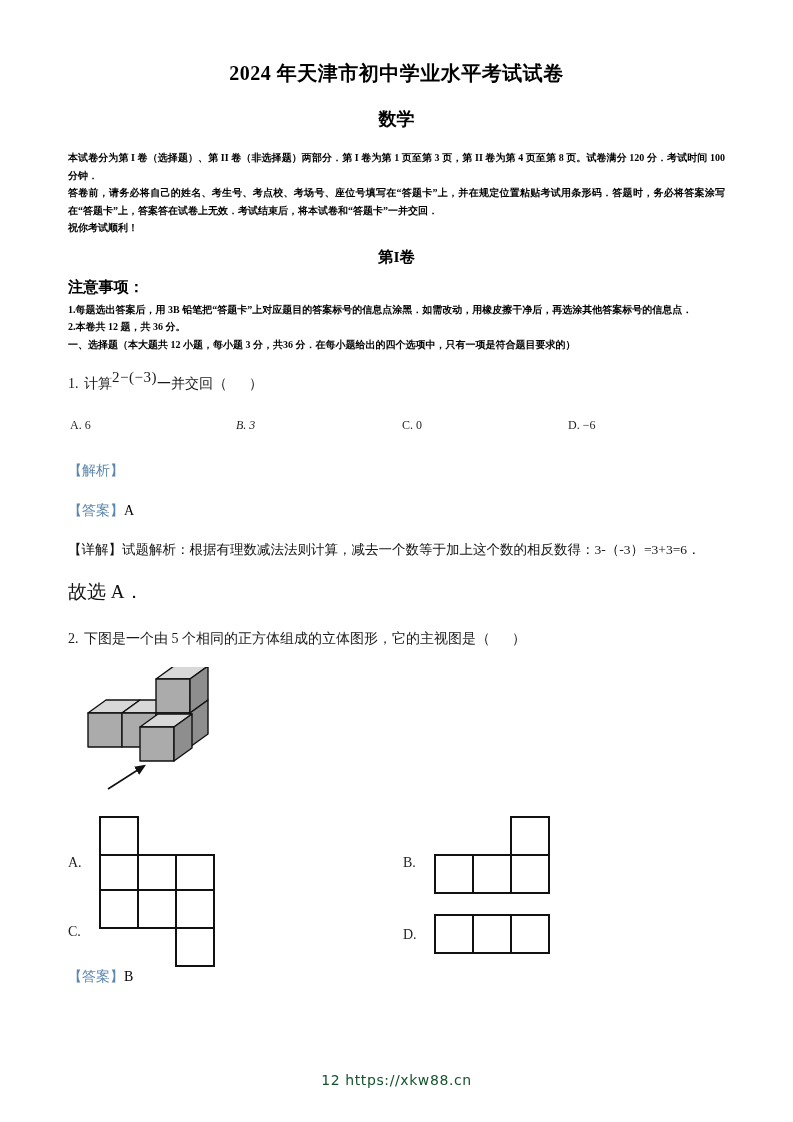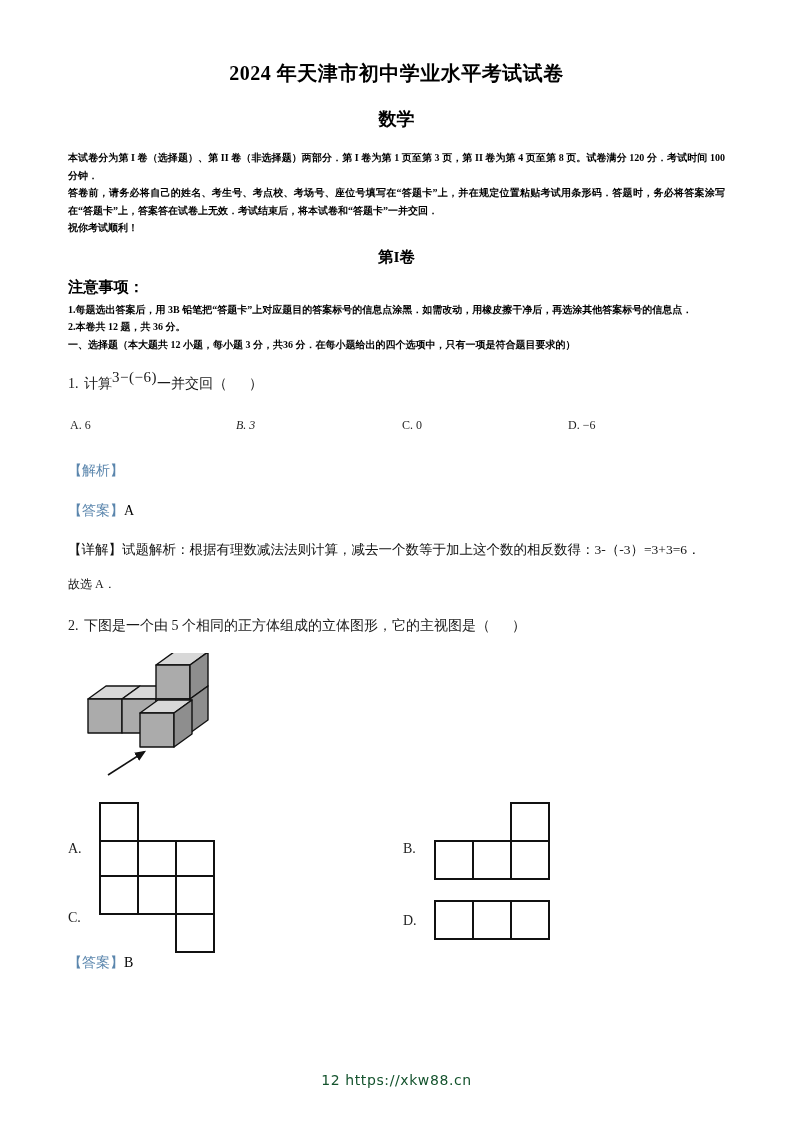--- a/index.html
+++ b/index.html
@@ -117,21 +117,21 @@
   }
   .ans-val { color: #000; }
 
   .detail-line {
     font-size: 13.5px;
     line-height: 1.95;
     margin-top: 12px;
     color: #111;
   }
   .detail-cont {
-    font-size: 12px;
+    font-size: 19px;
     line-height: 1.95;
     margin-top: 10px;
     color: #111;
   }
 
   
   .figure-cubes {
     margin-top: 14px;
     margin-left: 10px;
     height: 128px;
@@ -181,21 +181,21 @@
 
     <div class="section-head">第I卷</div>
 
     <p class="notes-title">注意事项：</p>
     <p class="para">1.每题选出答案后，用 3B 铅笔把“答题卡”上对应题目的答案标号的信息点涂黑．如需改动，用橡皮擦干净后，再选涂其他答案标号的信息点．</p>
     <p class="para">2.本卷共 12 题，共 36 分。</p>
     <p class="para">一、选择题（本大题共 12 小题，每小题 3 分，共36 分．在每小题给出的四个选项中，只有一项是符合题目要求的）</p>
 
     <div class="question">
       <span class="q-num">1.</span>
-      <span>计算</span><span class="mathexp">3−(−6)</span><span>一并交回（</span><span class="paren-blank">&nbsp;&nbsp;&nbsp;&nbsp;</span><span>）</span>
+      <span>计算</span><span class="mathexp">2−(−3)</span><span>一并交回（</span><span class="paren-blank">&nbsp;&nbsp;&nbsp;&nbsp;</span><span>）</span>
     </div>
 
     <div class="options-row">
       <span class="opt opt-a">
         <span>A.</span>
         <span>6</span>
       </span>
       <span class="opt opt-b">
         <span>B.</span>
         <span>3</span>

